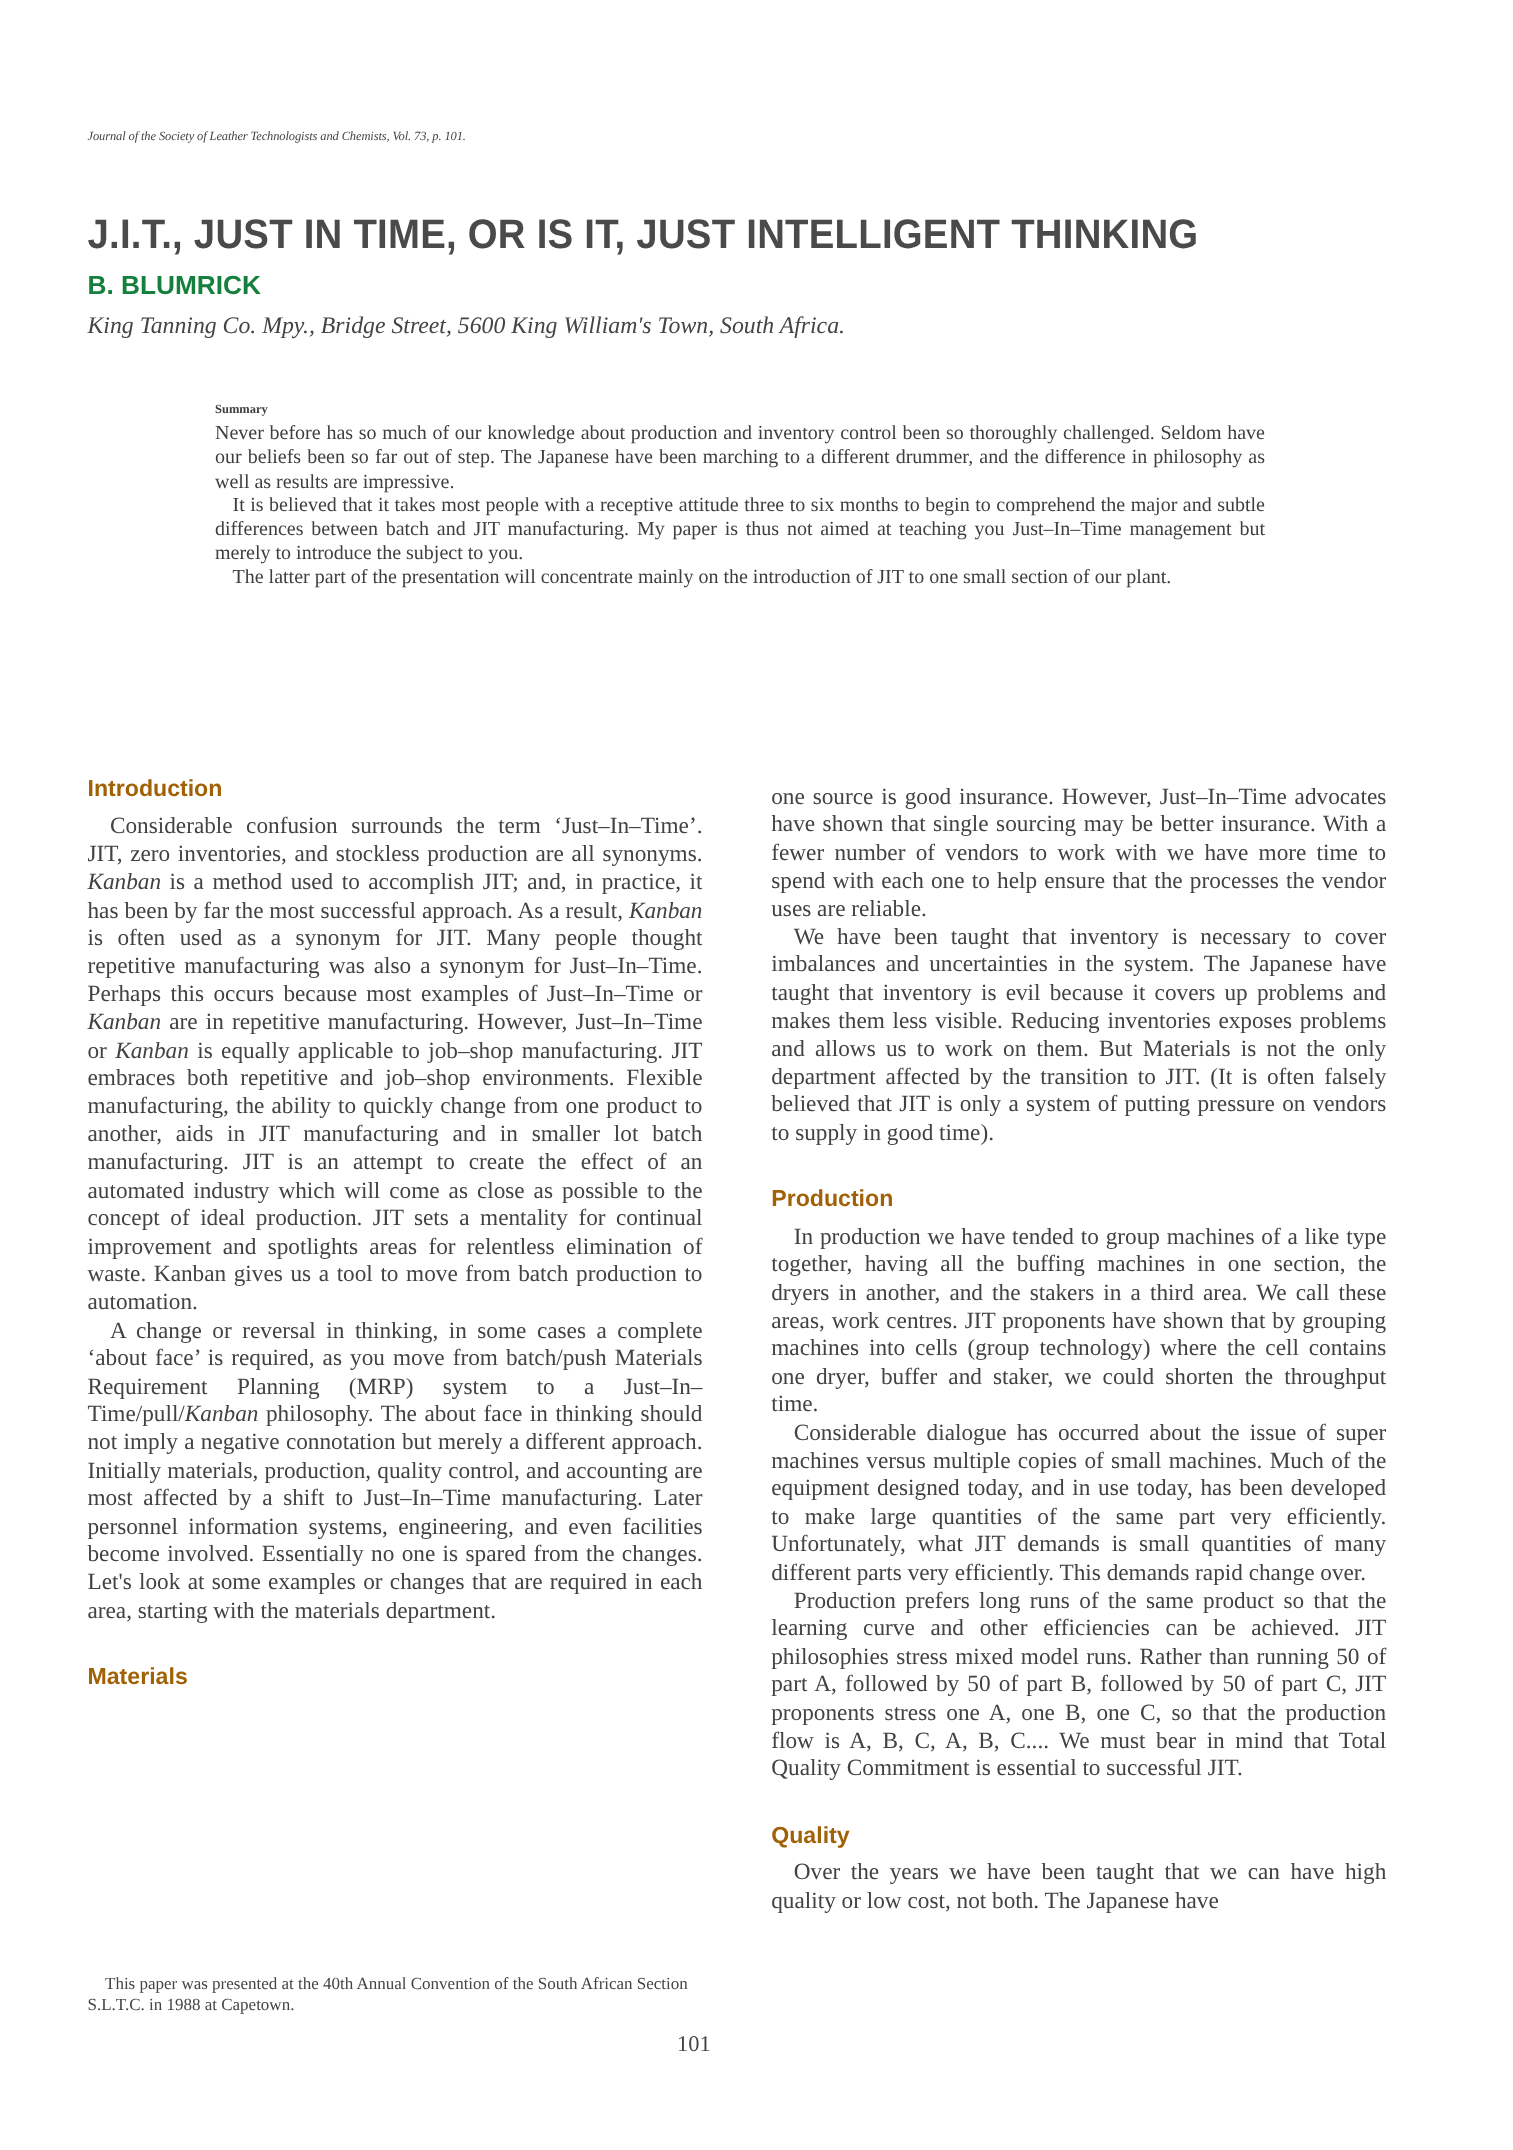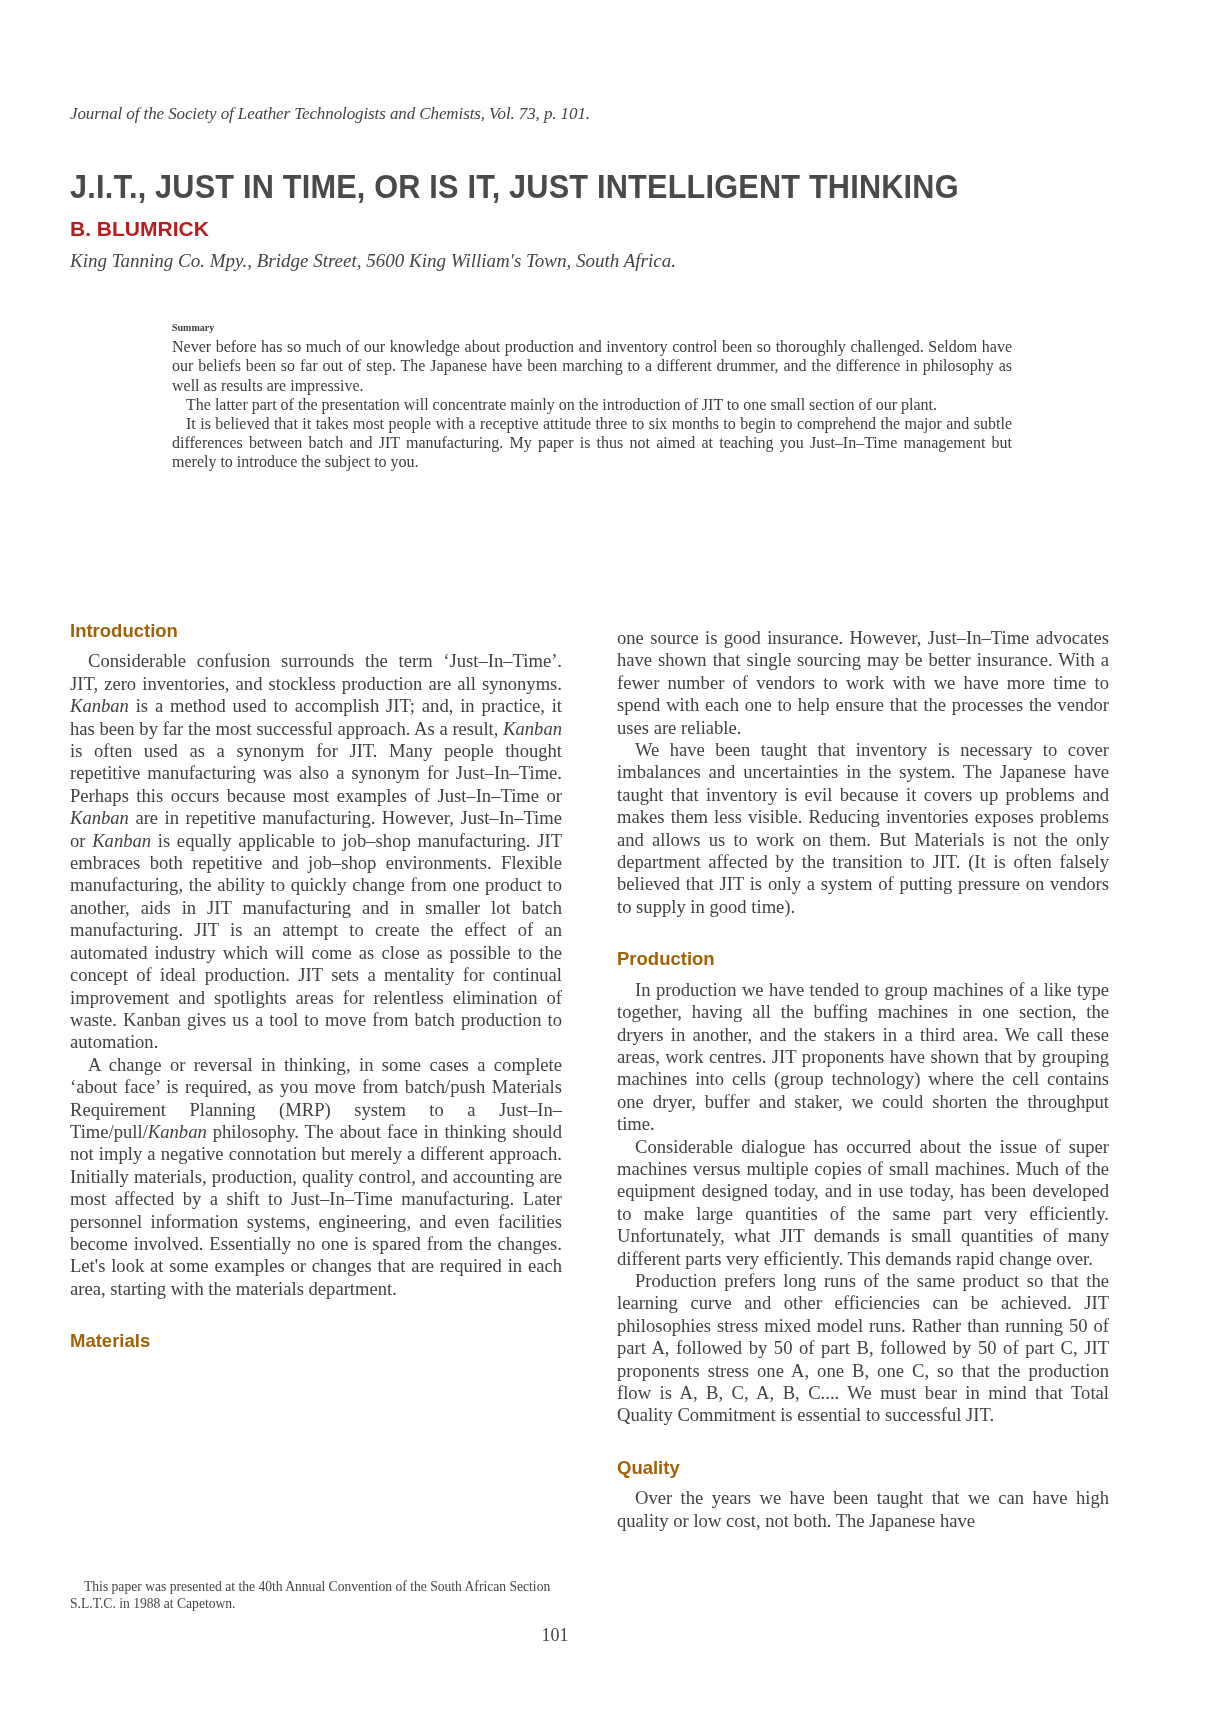--- a/index.html
+++ b/index.html
@@ -3,34 +3,34 @@
 <meta charset="utf-8">
 <style>
   html, body { margin: 0; padding: 0; background: #ffffff; }
   body {
     width: 1210px; height: 1720px; position: relative; overflow: hidden;
     color: #3d3d3d;
     font-family: "Liberation Serif", "DejaVu Serif", serif;
   }
   .journal {
     position: absolute; left: 70px; top: 104px;
-    font-style: italic; font-size: 17px; color: #444;
+    font-style: italic; font-size: 10px; color: #444;
     letter-spacing: -0.1px;
   }
   .title {
     position: absolute; left: 70px; top: 168px;
     font-family: "Liberation Sans", "DejaVu Sans", sans-serif;
     font-weight: bold; font-size: 33px; color: #4a4a4a;
     letter-spacing: 0.2px; white-space: nowrap;
     transform: scaleX(0.93); transform-origin: left top;
   }
   .author {
     position: absolute; left: 70px; top: 217px;
     font-family: "Liberation Sans", "DejaVu Sans", sans-serif;
-    font-weight: bold; font-size: 21px; color: #b91c1c;
+    font-weight: bold; font-size: 21px; color: #15803d;
   }
   .affil {
     position: absolute; left: 70px; top: 250px;
     font-style: italic; font-size: 19px; color: #444;
   }
   .summary {
     position: absolute; left: 172px; top: 318px; width: 840px;
     font-size: 16px; line-height: 19.2px; color: #3e3e3e;
     text-align: justify;
   }
@@ -67,22 +67,22 @@
 <body>
 
 <div class="journal">Journal of the Society of Leather Technologists and Chemists, Vol. 73, p. 101.</div>
 <div class="title">J.I.T., JUST IN TIME, OR IS IT, JUST INTELLIGENT THINKING</div>
 <div class="author">B. BLUMRICK</div>
 <div class="affil">King Tanning Co. Mpy., Bridge Street, 5600 King William's Town, South Africa.</div>
 
 <div class="summary">
   <div class="sum-head">Summary</div>
   <p>Never before has so much of our knowledge about production and inventory control been so thoroughly challenged. Seldom have our beliefs been so far out of step. The Japanese have been marching to a different drummer, and the difference in philosophy as well as results are impressive.</p>
+  <p class="ind">It is believed that it takes most people with a receptive attitude three to six months to begin to comprehend the major and subtle differences between batch and JIT manufacturing. My paper is thus not aimed at teaching you Just–In–Time management but merely to introduce the subject to you.</p>
   <p class="ind">The latter part of the presentation will concentrate mainly on the introduction of JIT to one small section of our plant.</p>
-  <p class="ind">It is believed that it takes most people with a receptive attitude three to six months to begin to comprehend the major and subtle differences between batch and JIT manufacturing. My paper is thus not aimed at teaching you Just–In–Time management but merely to introduce the subject to you.</p>
 </div>
 
 <div class="col left">
   <div class="section-head">Introduction</div>
   <p><span>Considerable confusion surrounds the term ‘Just–In–Time’. JIT, zero inventories, and stockless production are all synonyms. </span><em>Kanban</em><span> is a method used to accomplish JIT; and, in practice, it has been by far the most successful approach. As a result, </span><em>Kanban</em><span> is often used as a synonym for JIT. Many people thought repetitive manufacturing was also a synonym for Just–In–Time. Perhaps this occurs because most examples of Just–In–Time or </span><em>Kanban</em><span> are in repetitive manufacturing. However, Just–In–Time or </span><em>Kanban</em><span> is equally applicable to job–shop manufacturing. JIT embraces both repetitive and job–shop environments. Flexible manufacturing, the ability to quickly change from one product to another, aids in JIT manufacturing and in smaller lot batch manufacturing. JIT is an attempt to create the effect of an automated industry which will come as close as possible to the concept of ideal production. JIT sets a mentality for continual improvement and spotlights areas for relentless elimination of waste. Kanban gives us a tool to move from batch production to automation.</span></p>
   <p><span>A change or reversal in thinking, in some cases a complete ‘about face’ is required, as you move from batch/push Materials Requirement Planning (MRP) system to a Just–In–Time/pull/</span><em>Kanban</em><span> philosophy. The about face in thinking should not imply a negative connotation but merely a different approach. Initially materials, production, quality control, and accounting are most affected by a shift to Just–In–Time manufacturing. Later personnel information systems, engineering, and even facilities become involved. Essentially no one is spared from the changes. Let's look at some examples or changes that are required in each area, starting with the materials department.</span></p>
   <div class="gap"></div>
   <div class="section-head">Materials</div>
 </div>
 

